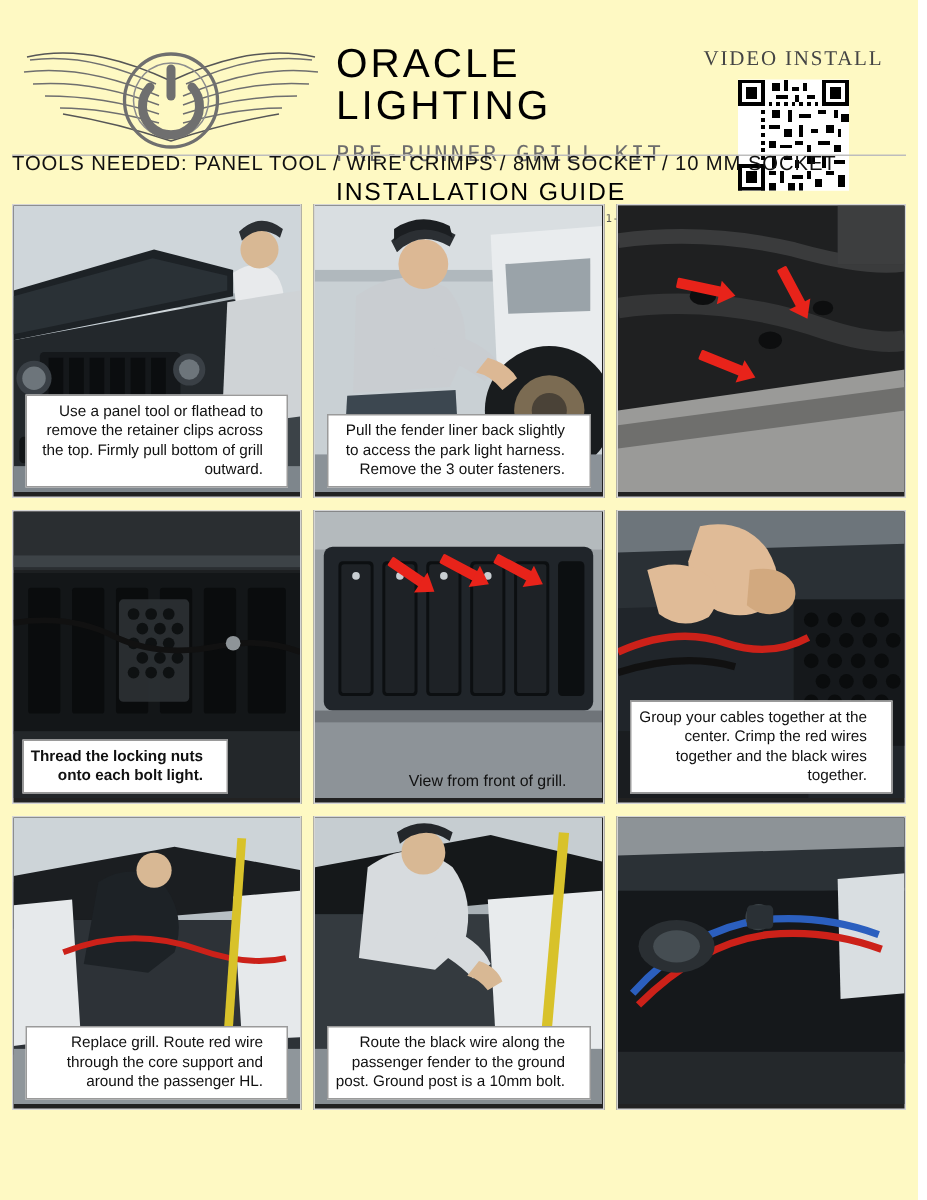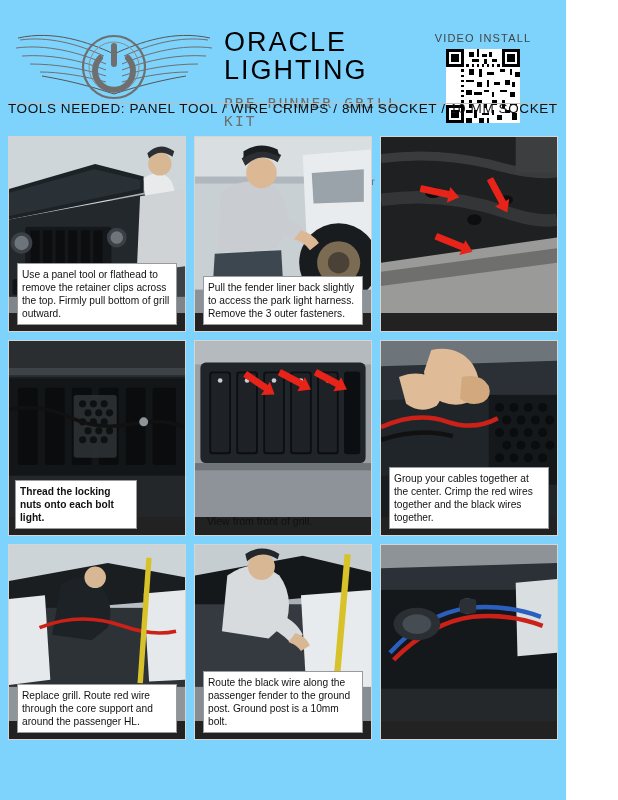--- a/index.html
+++ b/index.html
@@ -5,23 +5,23 @@
   * { box-sizing: border-box; }
   html, body {
     margin: 0; padding: 0;
     width: 618px; height: 800px;
     background: #ffffff;
     font-family: "Liberation Sans", sans-serif;
     overflow: hidden;
   }
   .page {
     position: relative;
-    width: 566px;
+    width: 612px;
     height: 800px;
-    background: #7dd3fc;
+    background: #fef9c3;
   }
 
   
   .header {
     position: relative;
     height: 132px;
     display: flex;
     align-items: flex-start;
     padding: 10px 8px 0 8px;
   }
@@ -76,25 +76,25 @@
     margin-top: 3px;
     font-family: "DejaVu Sans Mono", monospace;
   }
 
   .video-block {
     flex: 0 0 150px;
     text-align: center;
     padding-top: 22px;
   }
   .video-label {
-    font-size: 11px;
+    font-size: 14px;
     letter-spacing: 1.2px;
     color: #444;
     margin-bottom: 5px;
-    font-family: Liberation Sans, sans-serif;
+    font-family: Liberation Serif, serif;
     text-align: center;
   }
   .qr {
     width: 74px;
     height: 74px;
     margin: 0 auto;
     display: block;
     background: #fff;
   }
 
@@ -143,22 +143,22 @@
   }
   .caption {
     position: absolute;
     left: 8px; right: 8px;
     bottom: 6px;
     background: #ffffff;
     border: 1px solid #9a9a9a;
     color: #111;
     font-size: 10.2px;
     line-height: 1.28;
-    text-align: left;
-    padding: 4px 4px 4px 4px;
+    text-align: right;
+    padding: 4px 16px 4px 4px;
     font-family: "Liberation Sans", sans-serif;
   }
   .caption.plain {
     border: none;
     background: transparent;
     bottom: 2px;
     font-size: 10.6px;
   }
   .ar {
     position: absolute;

